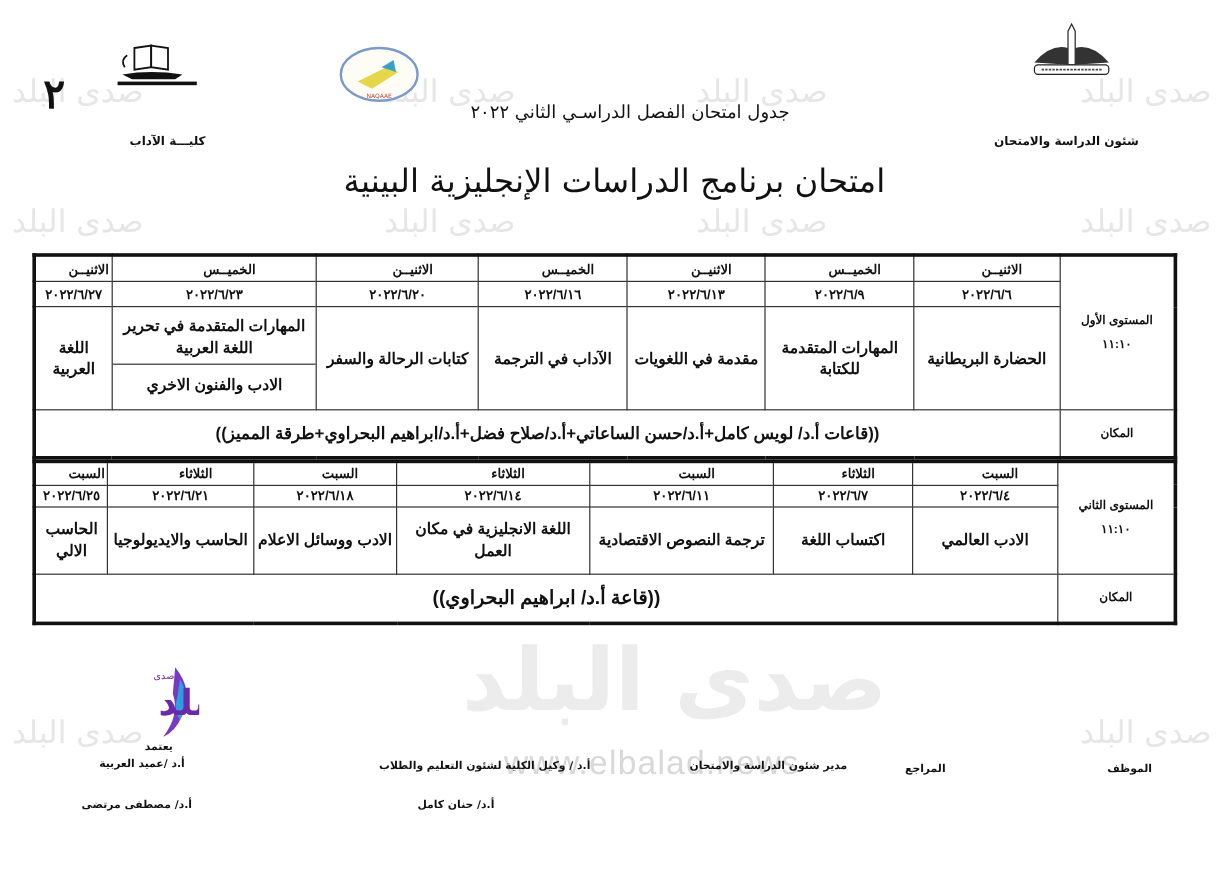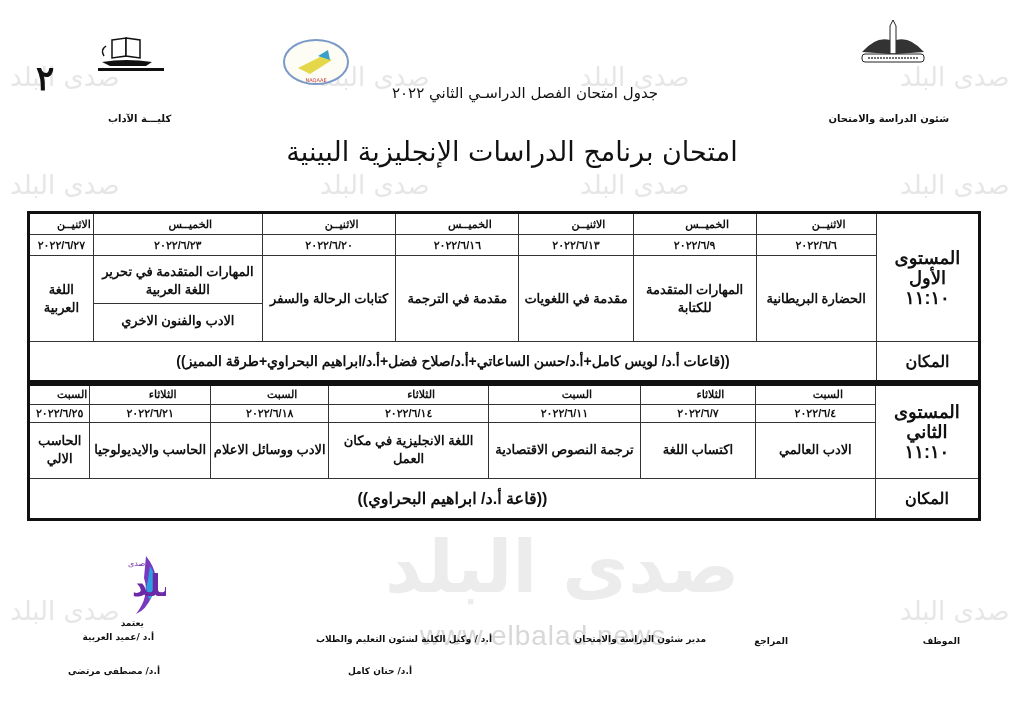--- a/index.html
+++ b/index.html
@@ -20,22 +20,22 @@
   
   .sched {
     position: absolute; z-index: 2; border-collapse: collapse; direction: rtl;
     border: 3px solid #111; background: transparent;
     font-family: "Liberation Sans", sans-serif;
   }
   .sched td { border: 1px solid #333; text-align: center; vertical-align: middle; padding: 0 2px; font-weight: bold; }
   .sched .day { font-size: 11px; height: 20px; padding-left: 27px; }
   .sched .date { font-size: 11px; height: 20px; letter-spacing: 1px; text-align: center; }
   .sched .subj { font-size: 13px; line-height: 18px; }
-  .sched .level { font-size: 18px; width: 108px; line-height: 20px; }
-  .sched .place-label { font-size: 16px; }
+  .sched .level { font-size: 10px; width: 108px; line-height: 20px; }
+  .sched .place-label { font-size: 10px; }
   .sched .place-val { font-size: 14px; }
 
   .logo-box { position: absolute; z-index: 2; }
   .sig { font-size: 9px; font-weight: bold; }
 </style>
 </head>
 <body>
 
 <div class="wm" style="left:10px; top:62px;">صدى البلد</div>
 <div class="wm" style="left:320px; top:62px;">صدى البلد</div>
@@ -107,21 +107,21 @@
     <td class="date">٢٠٢٢/٦/١٣</td>
     <td class="date">٢٠٢٢/٦/١٦</td>
     <td class="date">٢٠٢٢/٦/٢٠</td>
     <td class="date">٢٠٢٢/٦/٢٣</td>
     <td class="date">٢٠٢٢/٦/٢٧</td>
   </tr>
   <tr>
     <td class="subj">الحضارة البريطانية</td>
     <td class="subj">المهارات المتقدمة للكتابة</td>
     <td class="subj">مقدمة في اللغويات</td>
-    <td class="subj">مقدمة في الترجمة</td>
+    <td class="subj">الآداب في الترجمة</td>
     <td class="subj">كتابات الرحالة والسفر</td>
     <td class="subj" style="padding:0;">
       <div style="height:44px; display:flex; align-items:center; justify-content:center; border-bottom:1px solid #333; padding:0 6px;">المهارات المتقدمة في تحرير اللغة العربية</div>
       <div style="height:34px; display:flex; align-items:center; justify-content:center;">الادب والفنون الاخري</div>
     </td>
     <td class="subj">اللغة العربية</td>
   </tr>
   <tr>
     <td class="place-label" style="height:38px;">المكان</td>
     <td class="place-val" colspan="7">((قاعات أ.د/ لويس كامل+أ.د/حسن الساعاتي+أ.د/صلاح فضل+أ.د/ابراهيم البحراوي+طرقة المميز))</td>

